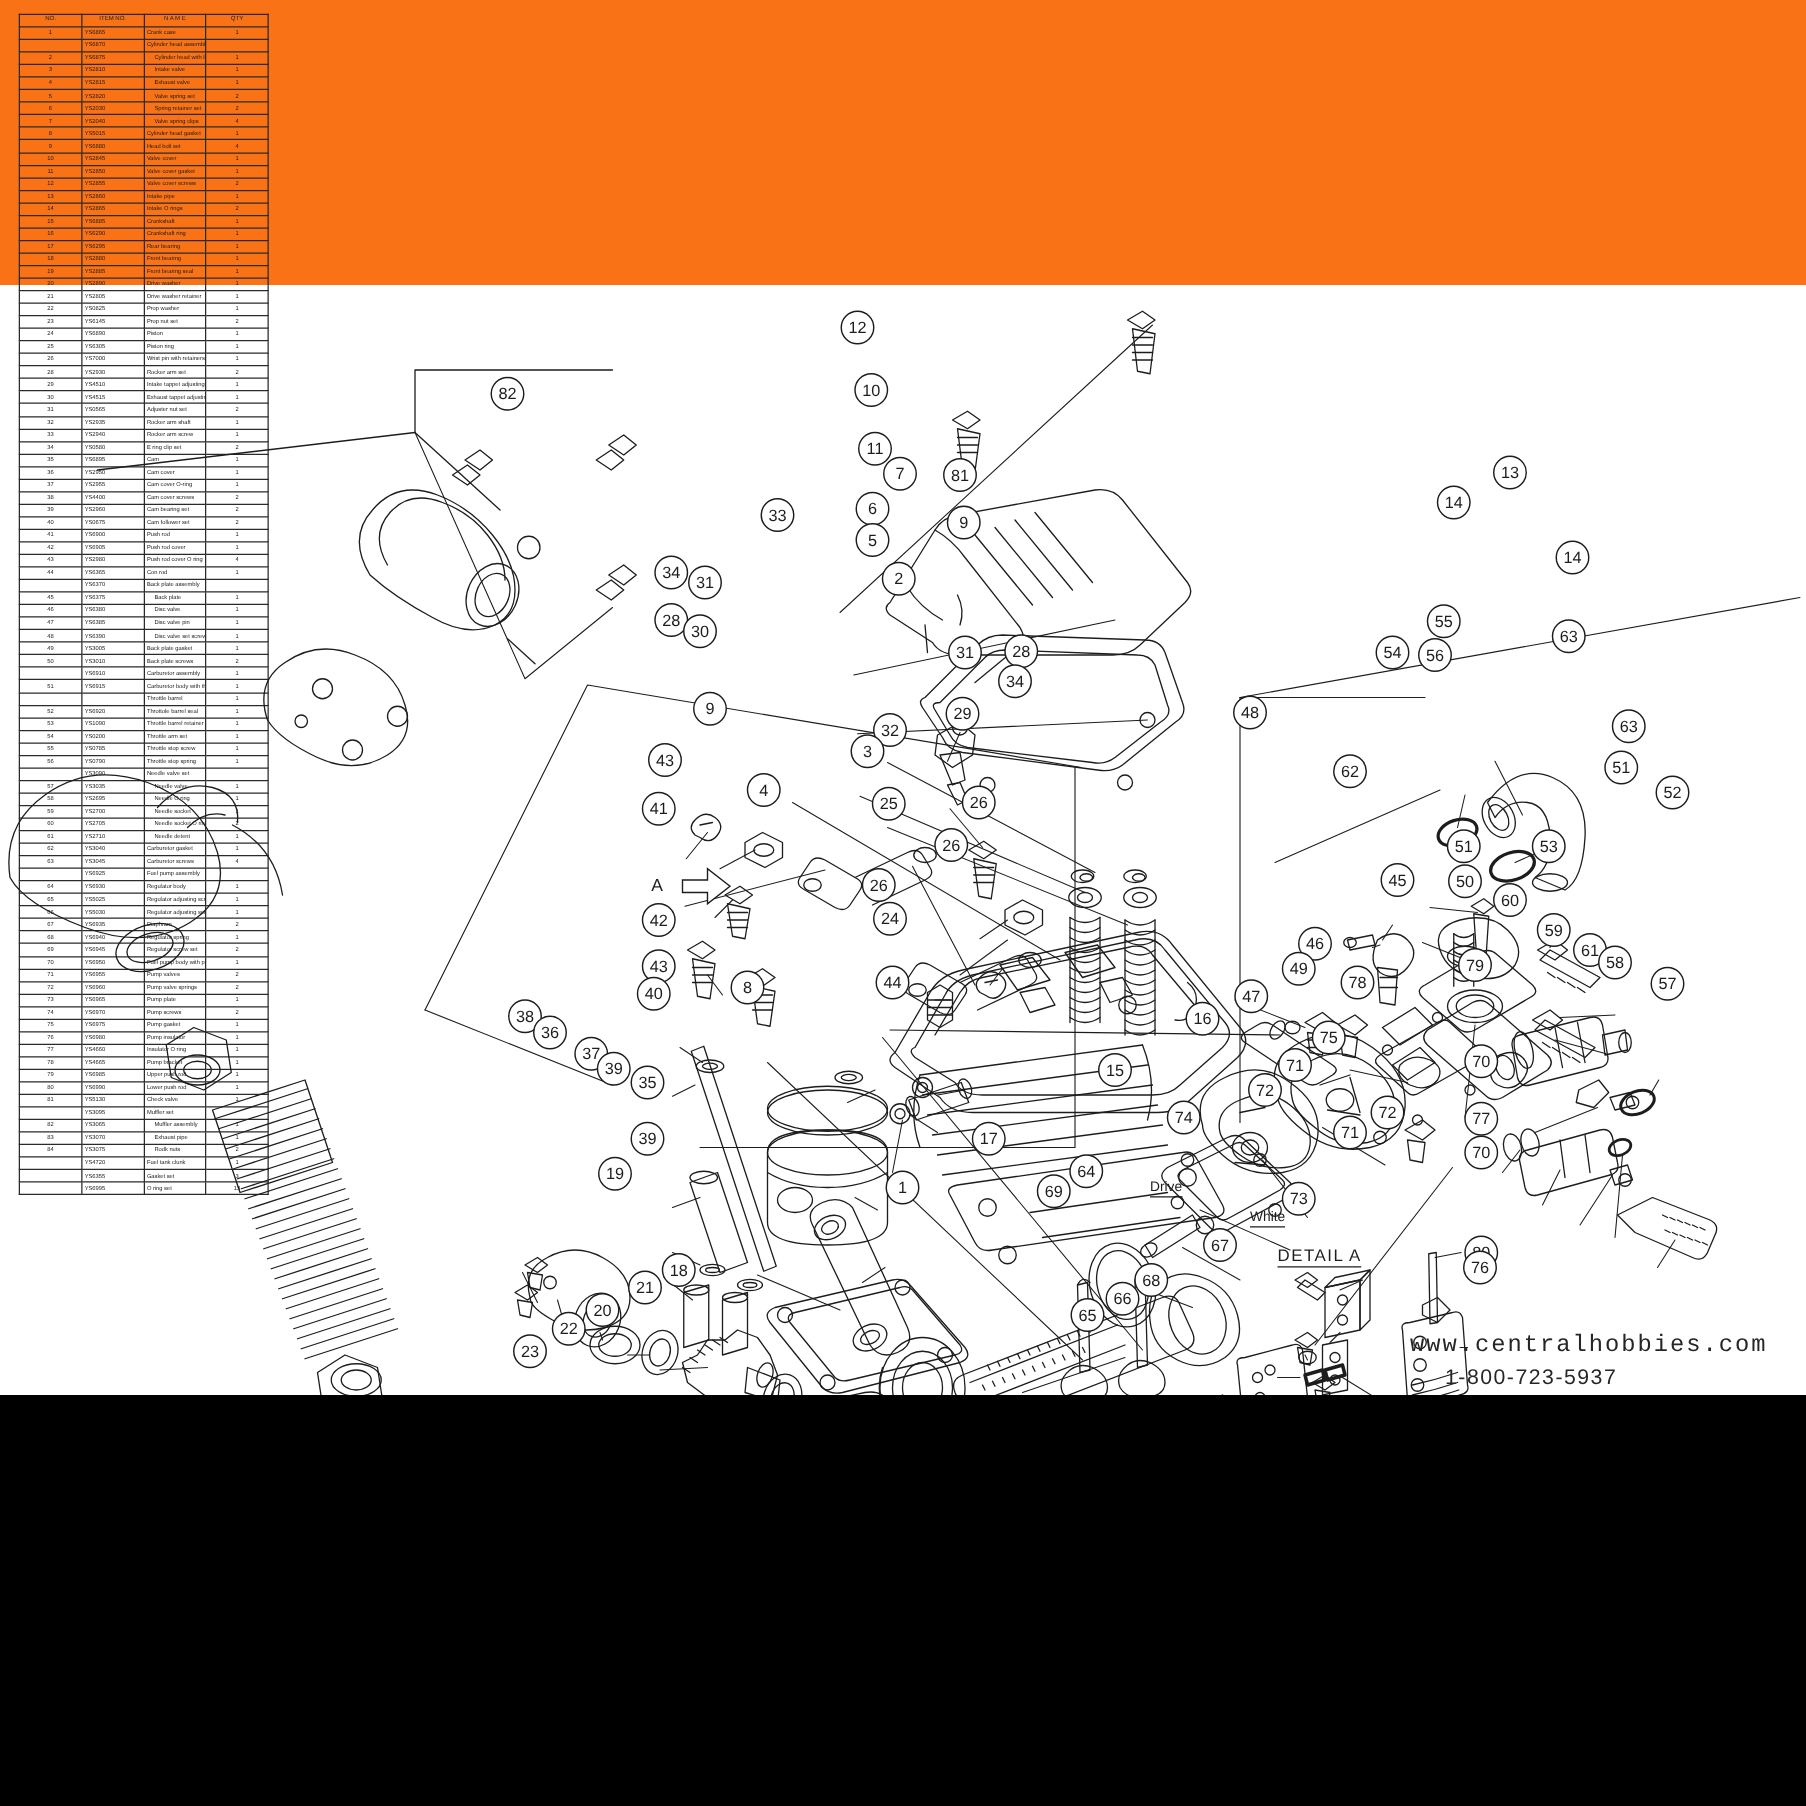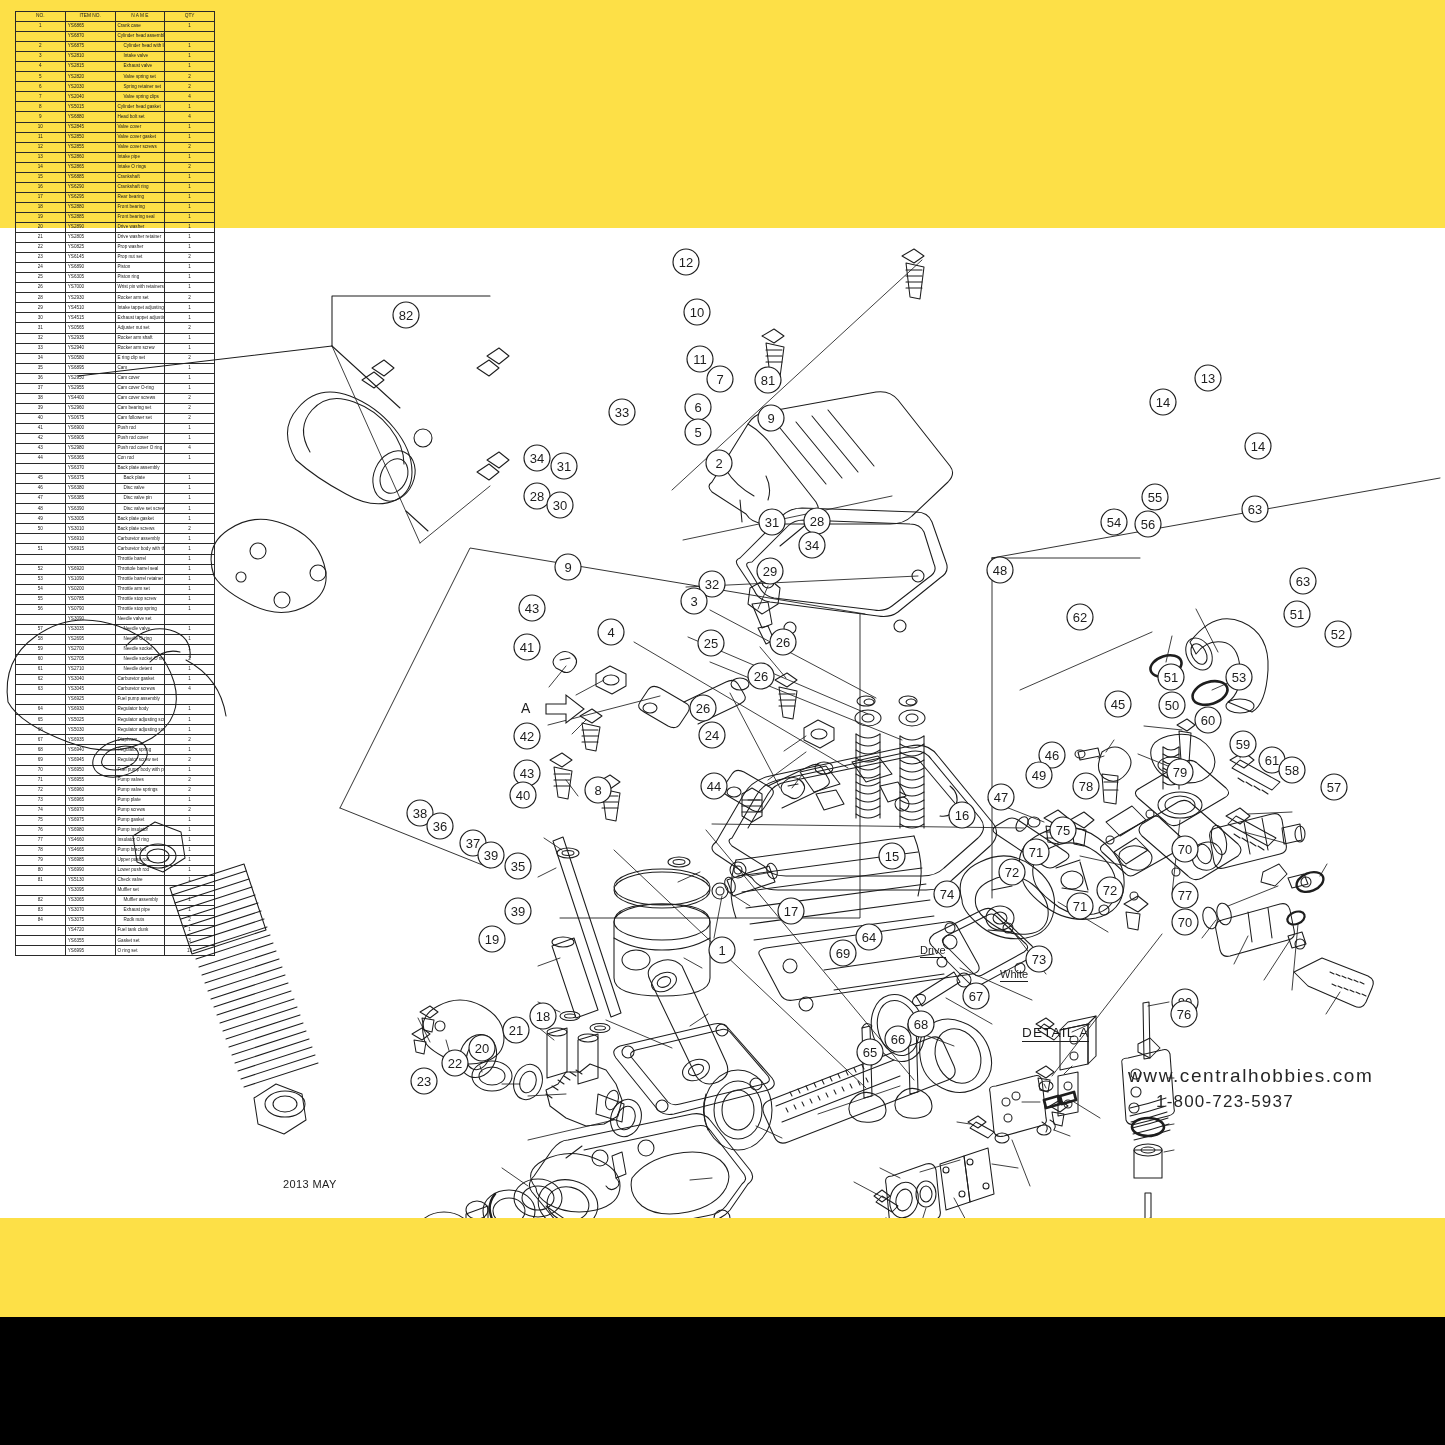--- a/index.html
+++ b/index.html
@@ -3,22 +3,22 @@
 <meta charset="utf-8">
 <style>
   * { box-sizing: border-box; }
   html, body {
     margin: 0; padding: 0;
     background: #000;
     font-family: "Liberation Sans", sans-serif;
   }
   #page {
     position: relative;
-    width: 1445px; height: 1317px;
-    background: #fde047;
+    width: 1445px; height: 1116px;
+    background: #f97316;
     overflow: hidden;
   }
   
   #sheet {
     position: absolute;
     left: 0; top: 228px;
     width: 1445px; height: 990px;
     background: #ffffff;
   }
 
@@ -64,29 +64,29 @@
     position: absolute;
     color: #1d1d1d;
     white-space: nowrap;
   }
   #date-label {
     left: 283px; top: 1178px;
     font-size: 11px;
     letter-spacing: 0.4px;
   }
   #detail-a-label {
-    left: 1022px; top: 1025px;
+    left: 1022px; top: 997px;
     font-size: 13.5px;
     letter-spacing: 1.2px;
     border-bottom: 1.2px solid #1d1d1d;
     padding-bottom: 1px;
   }
   #site-url {
     left: 1128px; top: 1065px;
-    font-family: Liberation Sans, sans-serif;
+    font-family: Liberation Mono, monospace;
     font-size: 19px;
     letter-spacing: 1.6px;
     color: #262626;
   }
   #phone {
     left: 1156px; top: 1092px;
     font-family: Liberation Sans, sans-serif;
     font-size: 17px;
     letter-spacing: 1.2px;
     color: #262626;

